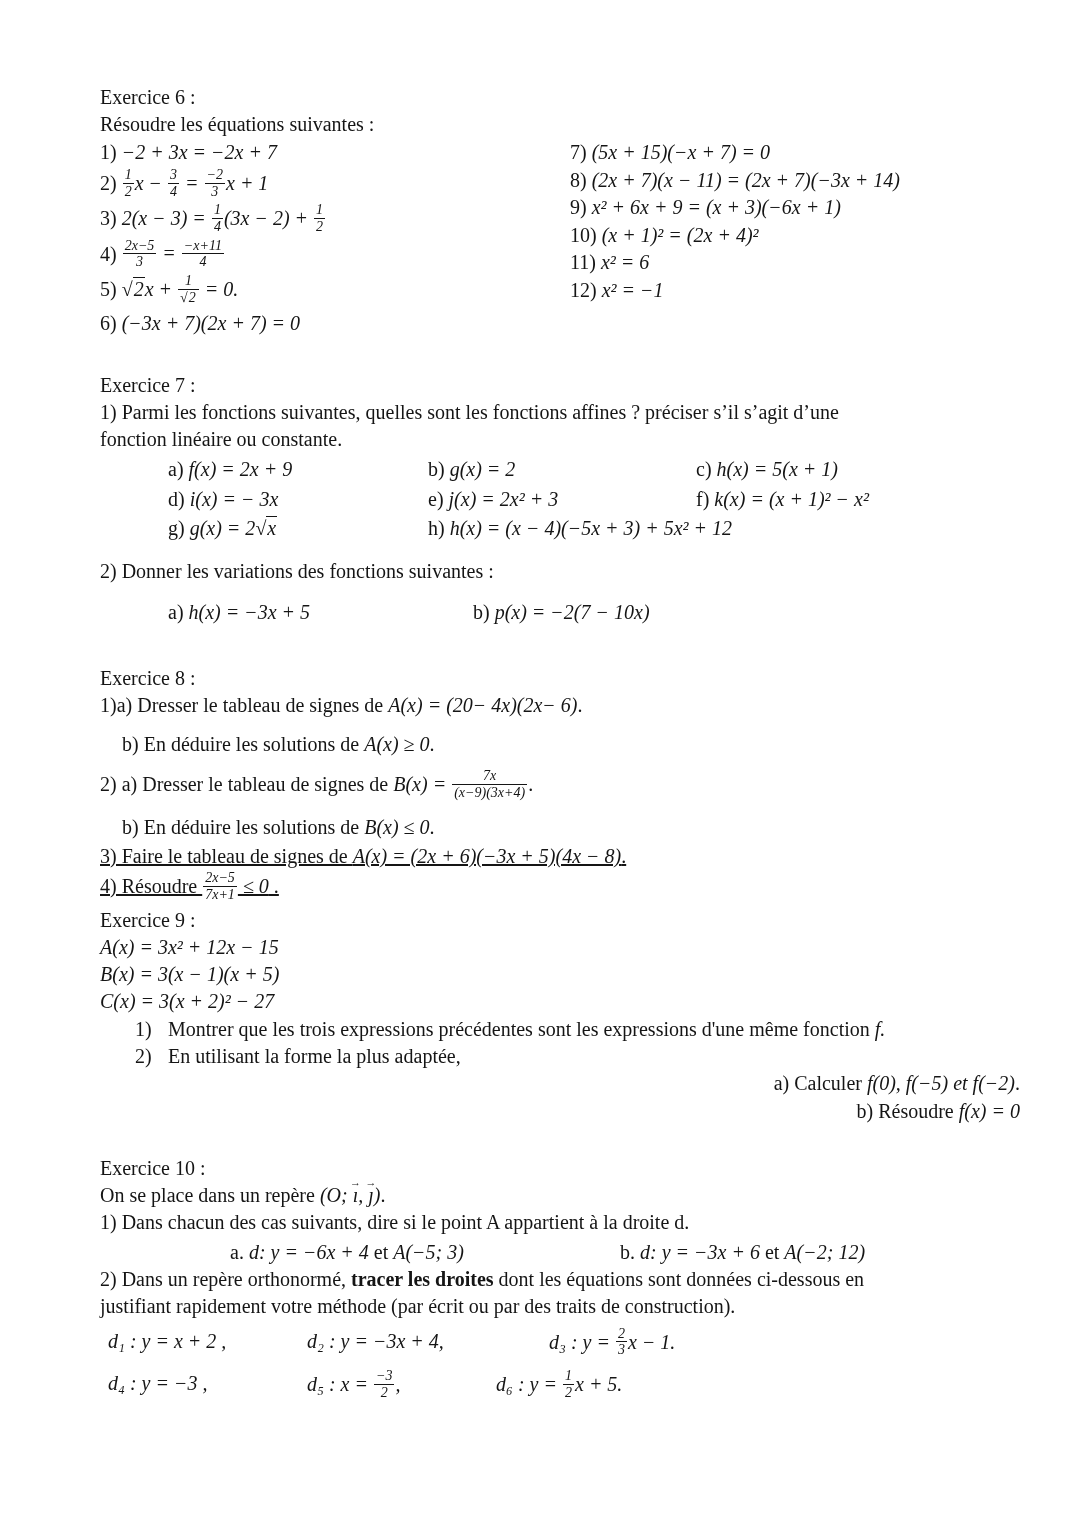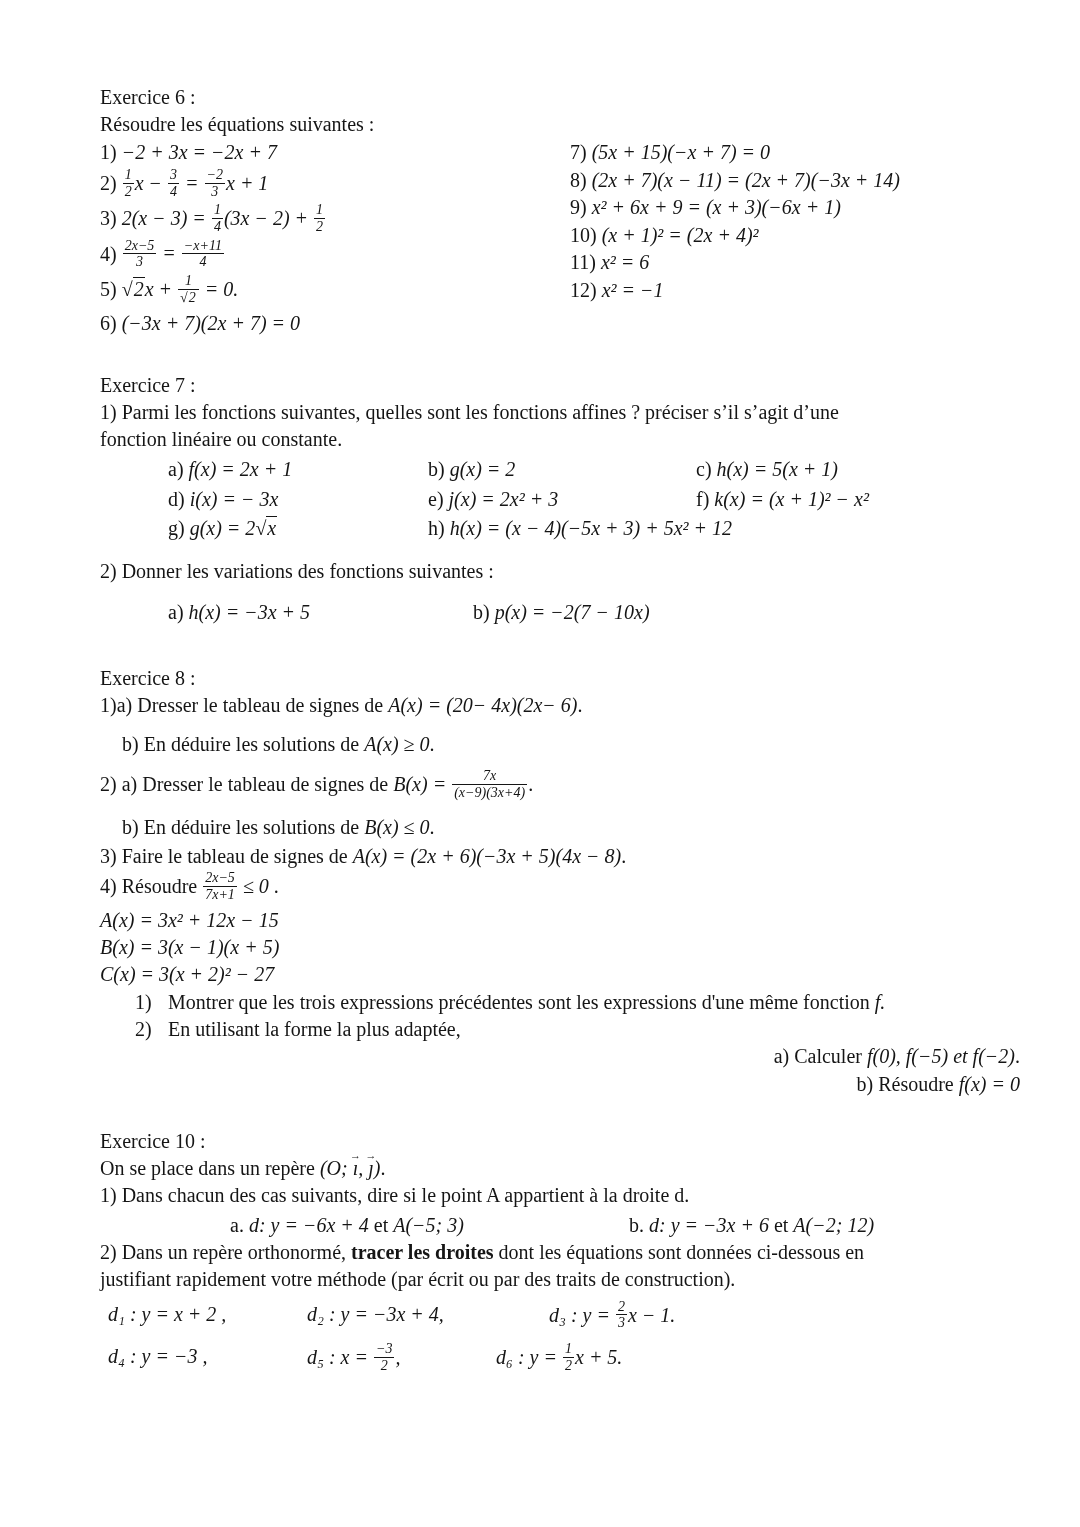--- a/index.html
+++ b/index.html
@@ -42,28 +42,28 @@
   .q2row{display:flex;margin-top:14px;gap:48px;}
   .q2a{flex:none;width:325px;padding-left:68px;box-sizing:border-box;}
   .q2b{flex:1;}
   
   #ex7{margin-top:32px;}
   #ex8{margin-top:40px;}
   #ex9{margin-top:2px;}
   #ex10{margin-top:30px;}
   .indb{padding-left:22px;margin-top:12px;}
   .mt12{margin-top:12px;}
-  .mt2{margin-top:2px;}
+  .mt2{margin-top:2px;text-decoration:underline;}
   
   .e9q{display:flex;margin-top:1px;}
   .e9num{flex:none;width:33px;padding-left:35px;box-sizing:content-box;}
   .e9txt{flex:1;}
   .e9sub{padding-left:68px;margin-top:1px;text-align:right;}
   
-  .e10pair{display:flex;margin-top:3px;gap:9px;}
+  .e10pair{display:flex;margin-top:3px;}
   .e10pa{flex:none;width:520px;padding-left:130px;box-sizing:border-box;}
   .e10pb{flex:1;}
   .drow{display:flex;}
   .drow1{margin-top:8px;}
   .drow2{margin-top:10px;}
   .d11{flex:none;width:207px;padding-left:8px;box-sizing:border-box;}
   .d12{flex:none;width:242px;}
   .d13{flex:1;}
   .d21{flex:none;width:207px;padding-left:8px;box-sizing:border-box;}
   .d22{flex:none;width:177px;}
@@ -119,21 +119,21 @@
         <div class="mline">12) <i>x² = −1</i></div>
       </div>
     </div>
   </section>
 
   <section id="ex7">
     <div class="ht mline">Exercice 7 :</div>
     <div class="mline">1) Parmi les fonctions suivantes, quelles sont les fonctions affines ? préciser s’il s’agit d’une</div>
     <div class="mline">fonction linéaire ou constante.</div>
     <div class="r3">
-      <span class="e7c1">a) <i>f(x) = 2x + 1</i></span>
+      <span class="e7c1">a) <i>f(x) = 2x + 9</i></span>
       <span class="e7c2">b) <i>g(x) = 2</i></span>
       <span class="e7c3">c) <i>h(x) = 5(x + 1)</i></span>
     </div>
     <div class="r3">
       <span class="e7c1">d) <i>i(x) = − 3x</i></span>
       <span class="e7c2">e) <i>j(x) = 2x² + 3</i></span>
       <span class="e7c3">f) <i>k(x) = (x + 1)² − x²</i></span>
     </div>
     <div class="r3">
       <span class="e7c1">g) <i>g(x) = 2<span class="sq">√<span class="sqb">x</span></span></i></span>
@@ -156,20 +156,21 @@
           </span></i>.</div>
     <div class="mline indb">b) En déduire les solutions de <i>B(x) ≤ 0</i>.</div>
     <div class="mline mt2">3) Faire le tableau de signes de <i>A(x) = (2x + 6)(−3x + 5)(4x − 8)</i>.</div>
     <div class="mline mt2">4) Résoudre <i><span class="fr">
             <span class="fn">2x−5</span>
             <span class="fd">7x+1</span>
           </span> ≤ 0</i> .</div>
   </section>
 
   <section id="ex9">
+    <div class="ht mline">Exercice 9 :</div>
     <div class="mline"><i>A(x) = 3x² + 12x − 15</i></div>
     <div class="mline"><i>B(x) = 3(x − 1)(x + 5)</i></div>
     <div class="mline"><i>C(x) = 3(x + 2)² − 27</i></div>
     <div class="e9q">
       <span class="e9num">1)</span>
       <span class="e9txt">Montrer que les trois expressions précédentes sont les expressions d'une même fonction <i>f.</i></span>
     </div>
     <div class="e9q">
       <span class="e9num">2)</span>
       <span class="e9txt">En utilisant la forme la plus adaptée,</span>

